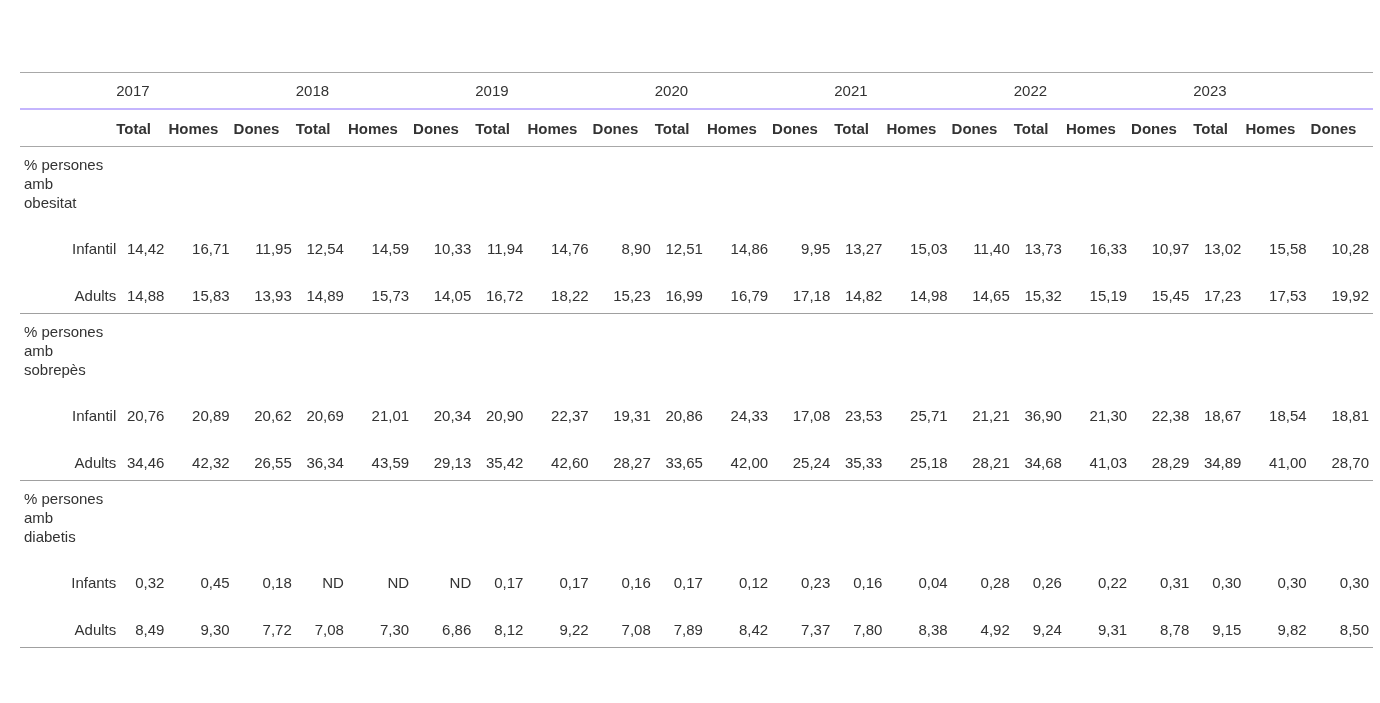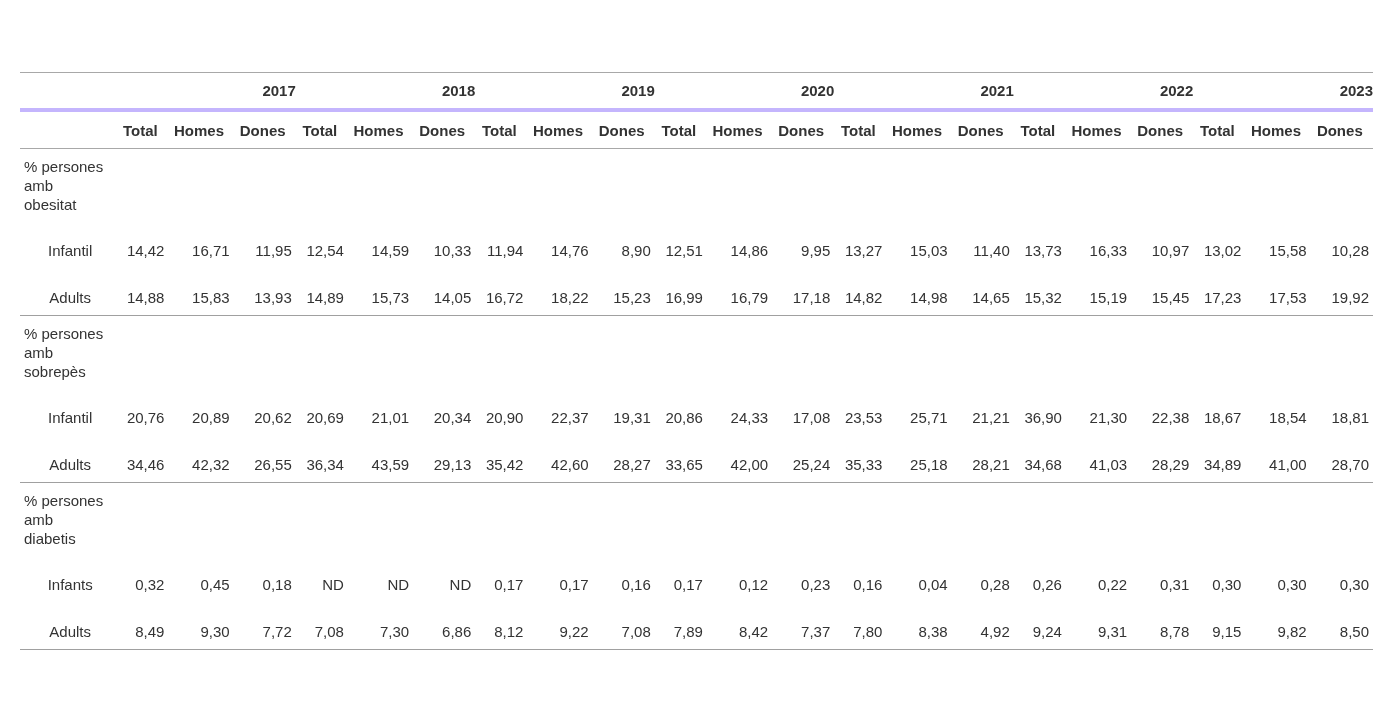--- a/index.html
+++ b/index.html
@@ -22,50 +22,50 @@
     margin: 72px 0 0 20px;
     border-top: 1px solid #a8a8a8;
   }
   col.c-label { width: 96px; }
   col.c-total { width: 52px; }
   col.c-homes { width: 65px; }
   col.c-dones { width: 62px; }
 
   tr.year-row th {
     height: 35px;
-    font-weight: bold;
-    text-align: right;
+    font-weight: normal;
+    text-align: left;
     vertical-align: middle;
-    border-bottom: 4px solid #c4b5fd;
+    border-bottom: 2px solid #c4b5fd;
     padding: 0;
   }
   tr.subhead-row th {
     height: 36px;
     font-weight: bold;
-    text-align: center;
+    text-align: left;
     vertical-align: middle;
     border-bottom: 1px solid #a8a8a8;
     padding: 0 4px 0 0;
   }
   tr.group-row td {
     height: 64px;
     vertical-align: top;
     padding: 8px 0 0 4px;
     text-align: left;
     line-height: 19px;
   }
   tr.data-row td {
     height: 38px;
     vertical-align: bottom;
     padding: 0 4px 9px 0;
     text-align: right;
     white-space: nowrap;
   }
   tr.data-row td.row-label {
-    text-align: center;
+    text-align: right;
     padding: 0 0 9px 4px;
   }
   tr.data-row.section-end td {
     border-bottom: 1px solid #a0a0a0;
   }
 </style>
 </head>
 <body>
 
 <table class="stats">

